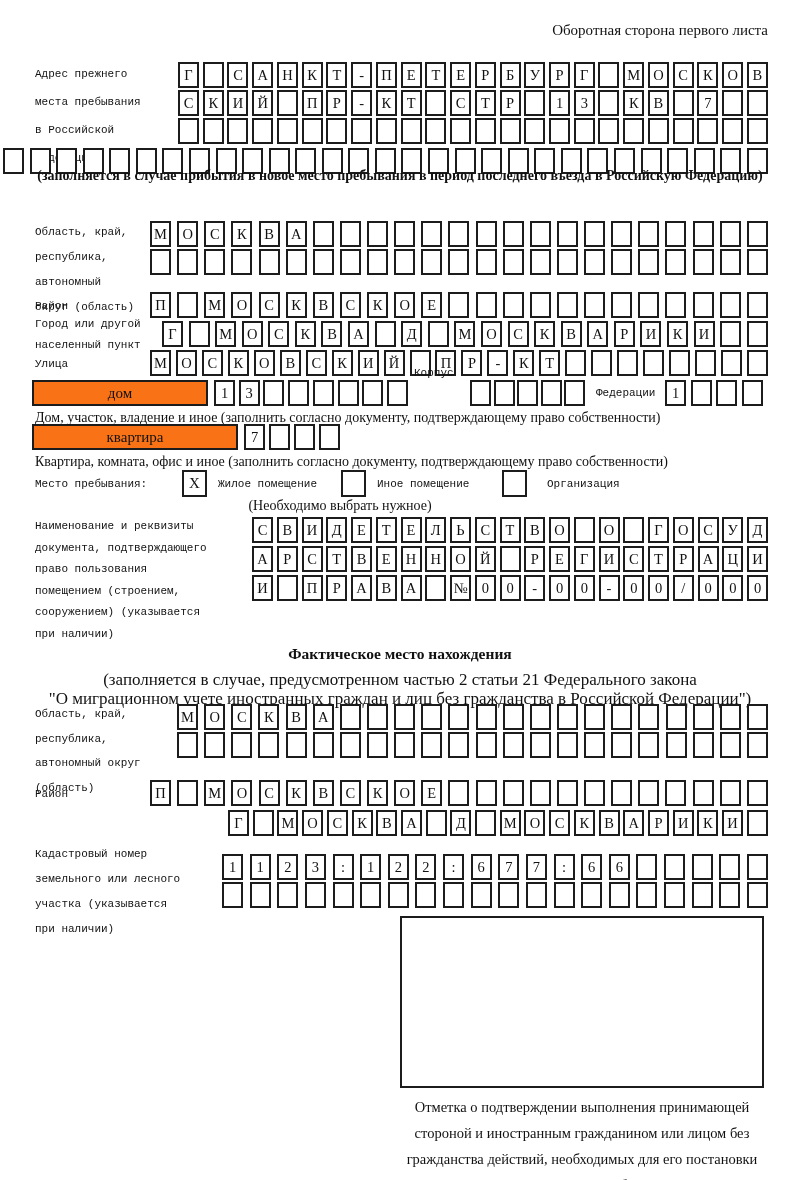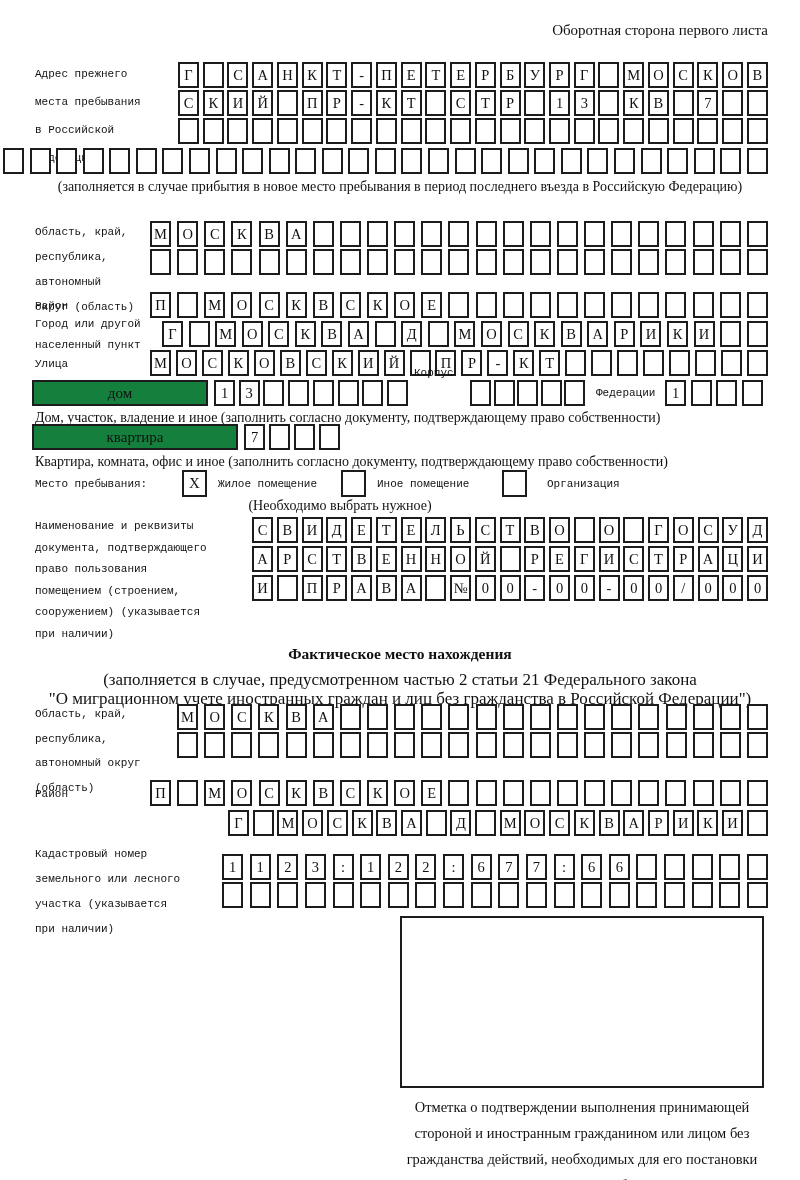--- a/index.html
+++ b/index.html
@@ -4,21 +4,21 @@
 <style>
   html,body{margin:0;padding:0;background:#fff;}
   .page{position:relative;width:800px;height:1180px;background:#ffffff;
         font-family:"Liberation Serif","DejaVu Serif",serif;color:#111;overflow:hidden;}
   .abs{position:absolute;}
   .lbl{font-size:11px;line-height:24px;font-family:Liberation Mono, monospace;}
   .cells{display:flex;justify-content:space-between;align-items:flex-start;height:26px;}
   .cb{width:21px;height:26px;border:2px solid #1c1c1c;box-sizing:border-box;flex:0 0 auto;
       display:flex;align-items:center;justify-content:center;font-size:14.5px;background:#fff;}
   .wb{border:2px solid #1c1c1c;height:26px;box-sizing:border-box;display:flex;
-      align-items:center;justify-content:center;font-size:15px;background:#15803d;}
+      align-items:center;justify-content:center;font-size:15px;background:#f97316;}
   .ckb{width:25px;height:27px;border:2px solid #1c1c1c;box-sizing:border-box;display:flex;
        align-items:center;justify-content:center;font-size:15px;background:#fff;}
   .note{font-size:14px;}
   .fine{font-size:17px;}
   .title{font-size:16px;font-weight:bold;}
   .center{text-align:center;}
   .right{text-align:right;}
   .bigbox{border:2px solid #1c1c1c;box-sizing:border-box;background:#fff;}
 </style>
 </head>
@@ -131,21 +131,21 @@
       <span class="cb"></span>
       <span class="cb"></span>
       <span class="cb"></span>
       <span class="cb"></span>
       <span class="cb"></span>
       <span class="cb"></span>
       <span class="cb"></span>
       <span class="cb"></span>
       <span class="cb"></span>
     </div>
-  <div class="abs center note" style="left:0px;top:179px;width:800px;">(заполняется в случае прибытия в новое место пребывания в период последнего въезда в Российскую Федерацию)</div>
+  <div class="abs center note" style="left:0px;top:168px;width:800px;font-weight:bold;">(заполняется в случае прибытия в новое место пребывания в период последнего въезда в Российскую Федерацию)</div>
 
 
   <div class="abs lbl" style="left:35px;top:220px;width:145px;line-height:25px;">Область, край,<br>республика,<br>автономный<br>округ (область)</div>
   <div class="abs cells" style="left:150px;top:221px;width:618px;">
       <span class="cb">М</span>
       <span class="cb">О</span>
       <span class="cb">С</span>
       <span class="cb">К</span>
       <span class="cb">В</span>
       <span class="cb">А</span>

